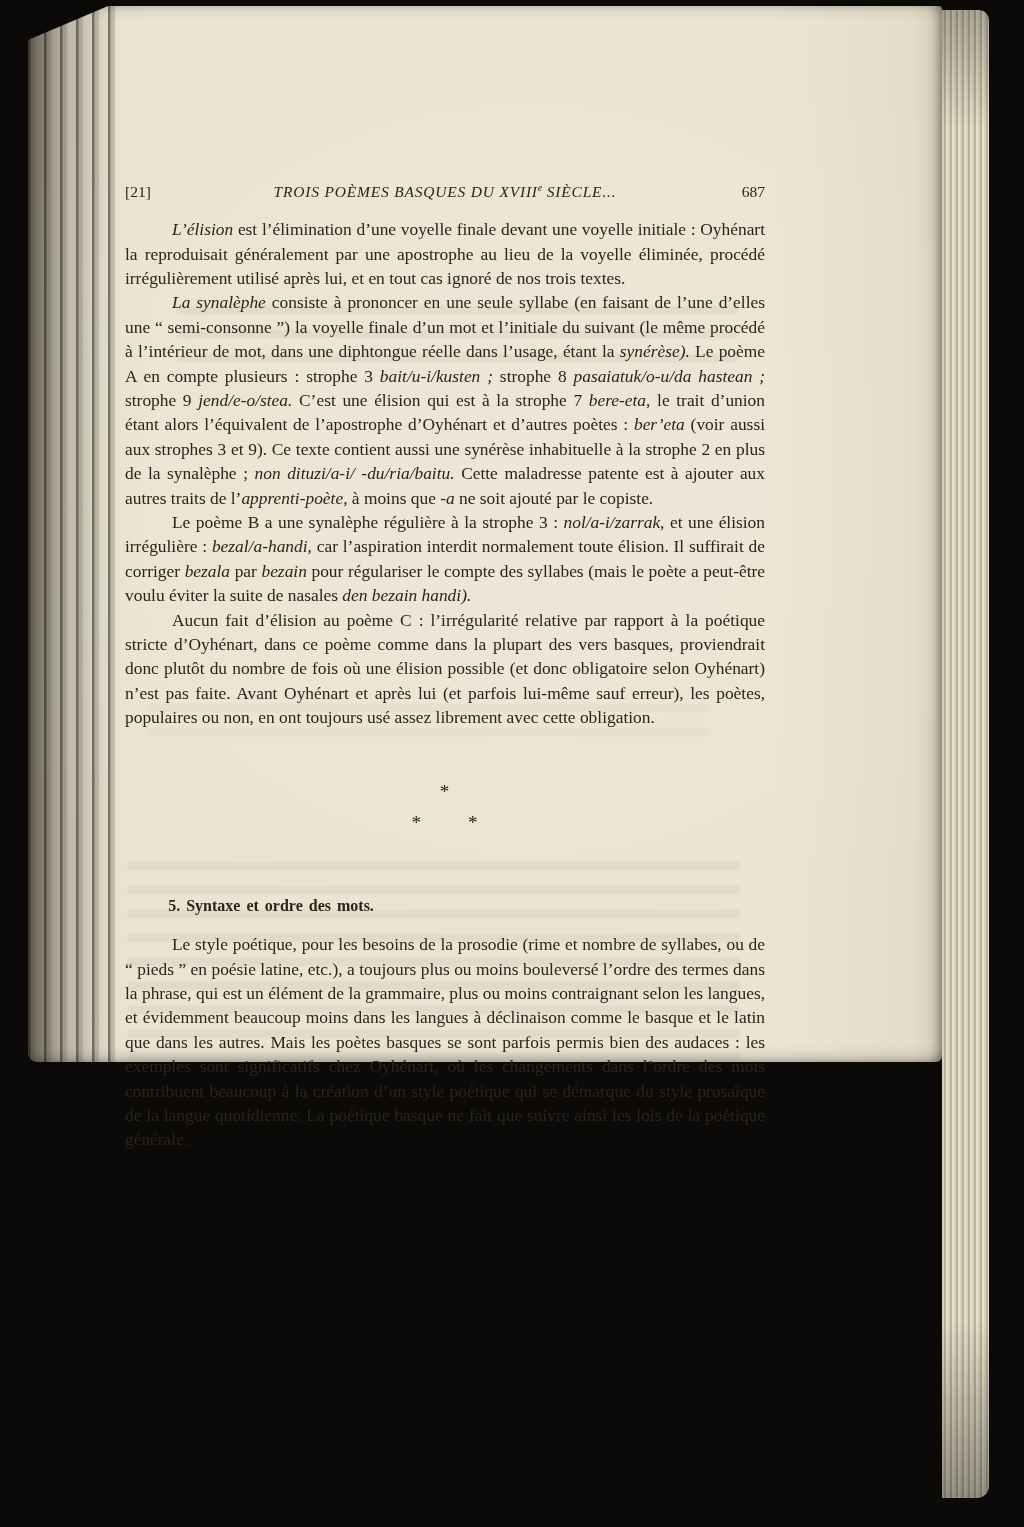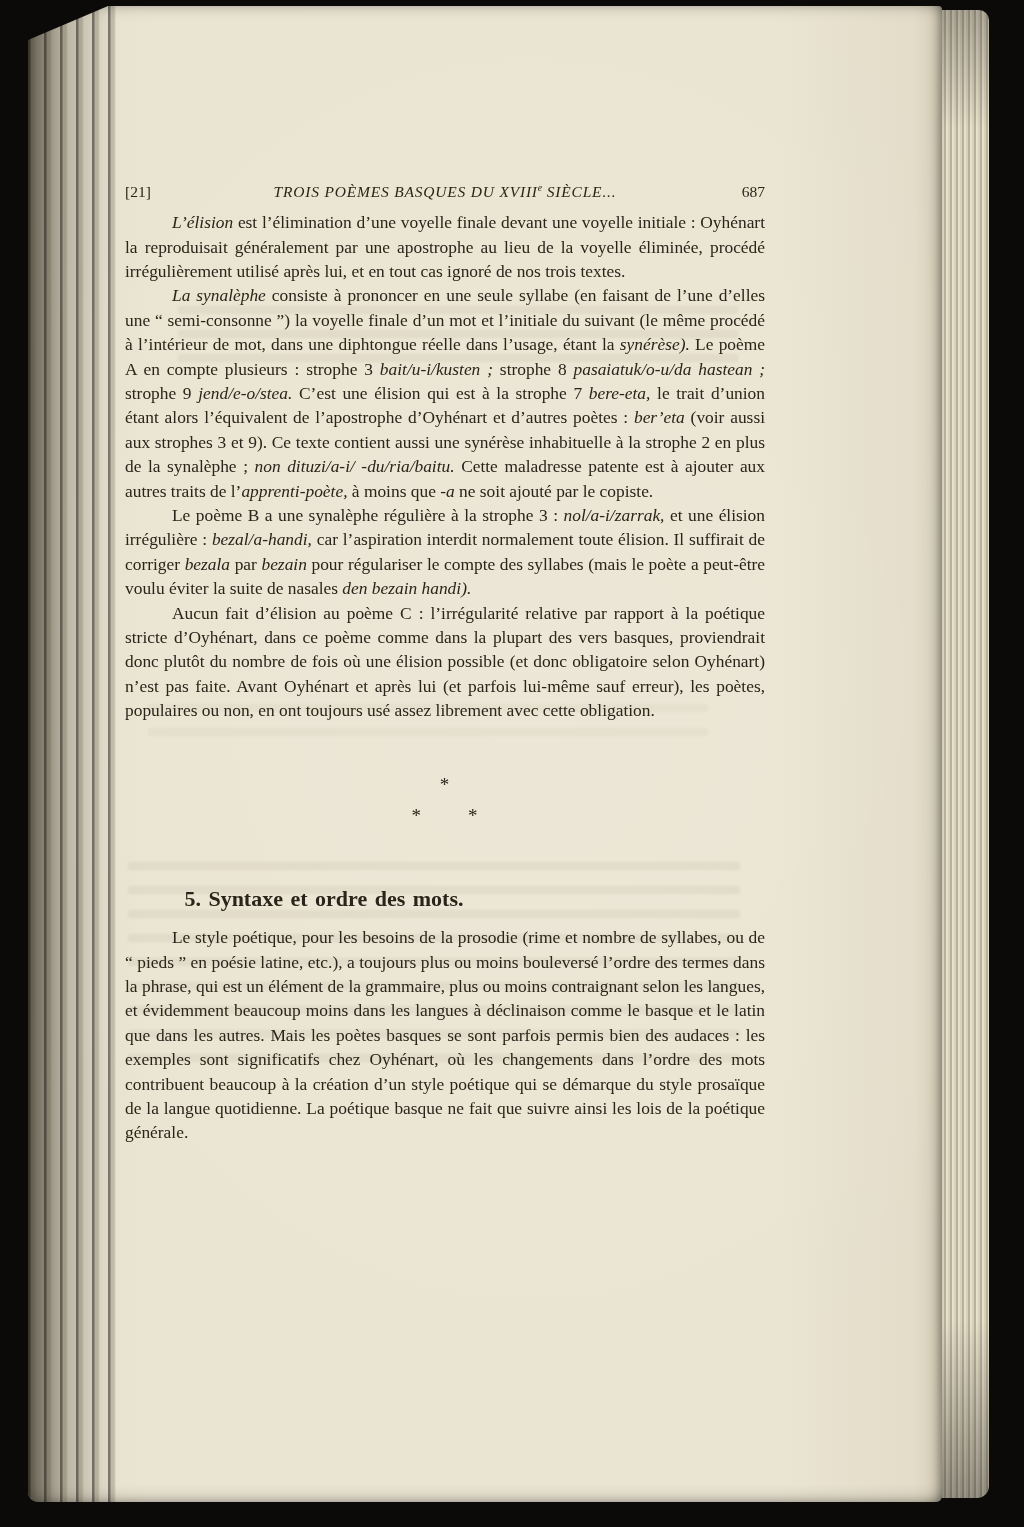--- a/index.html
+++ b/index.html
@@ -11,21 +11,21 @@
   body{
     width:1024px;height:1527px;
     background:var(--black);
     position:relative;overflow:hidden;
     font-family:"Liberation Serif","DejaVu Serif",serif;
     color:var(--ink);
   }
   .scene{position:absolute;inset:0;}
   
   .page{
-    position:absolute;left:28px;top:6px;width:914px;height:1496px;
+    position:absolute;left:28px;top:6px;width:914px;height:1056px;
     background:
       radial-gradient(120% 90% at 55% 45%, rgba(255,255,255,0.10), rgba(0,0,0,0) 60%),
       linear-gradient(90deg, #c9c1ab 0px, #ded7c3 26px, #e7e1cf 70px, var(--paper) 120px, var(--paper) 82%, #e3dcc8 97%, #d2cab4 100%),
       var(--paper);
     border-radius:14px 4px 6px 10px;
     box-shadow: inset -8px 0 14px -8px rgba(0,0,0,0.55), inset 0 -10px 18px -12px rgba(0,0,0,0.45), inset 0 10px 18px -14px rgba(0,0,0,0.35);
   }
   .gutter-shade{
     position:absolute;left:0;top:0;width:90px;height:100%;
     background:
@@ -65,32 +65,32 @@
     position:absolute;left:97px;top:176px;width:640px;
   }
   .running-header{
     display:grid;grid-template-columns:70px 1fr 70px;align-items:baseline;
     font-size:15.5px;
   }
   .hdr-num{text-align:left;}
   .hdr-title{text-align:center;letter-spacing:0.8px;white-space:nowrap;font-style:italic;}
   .hdr-title sup{font-size:0.62em;vertical-align:super;letter-spacing:0;}
   .hdr-page{text-align:right;}
-  .body-text{margin-top:9px;font-size:17.4px;line-height:24.4px;}
+  .body-text{margin-top:16px;font-size:17.4px;line-height:24.4px;}
   .para{
     margin:0;text-align:justify;text-indent:2.7em;
     hyphens:auto;-webkit-hyphens:auto;
   }
   .para i{font-style:italic;}
   .dinkus{
     margin:46px 0 56px;text-align:center;font-size:19px;line-height:31px;
     white-space:pre;letter-spacing:1px;
   }
   .section-heading{
-    font-size:22px;line-height:24.4px;font-weight:bold;
+    font-size:16px;line-height:24.4px;font-weight:bold;
     margin:0 0 14px;padding-left:2.7em;word-spacing:2px;
   }
 </style>
 </head>
 <body>
 
 <div class="scene">
   <div class="page">
     <div class="gutter-shade"></div>
     <div class="corner-fold"></div>

